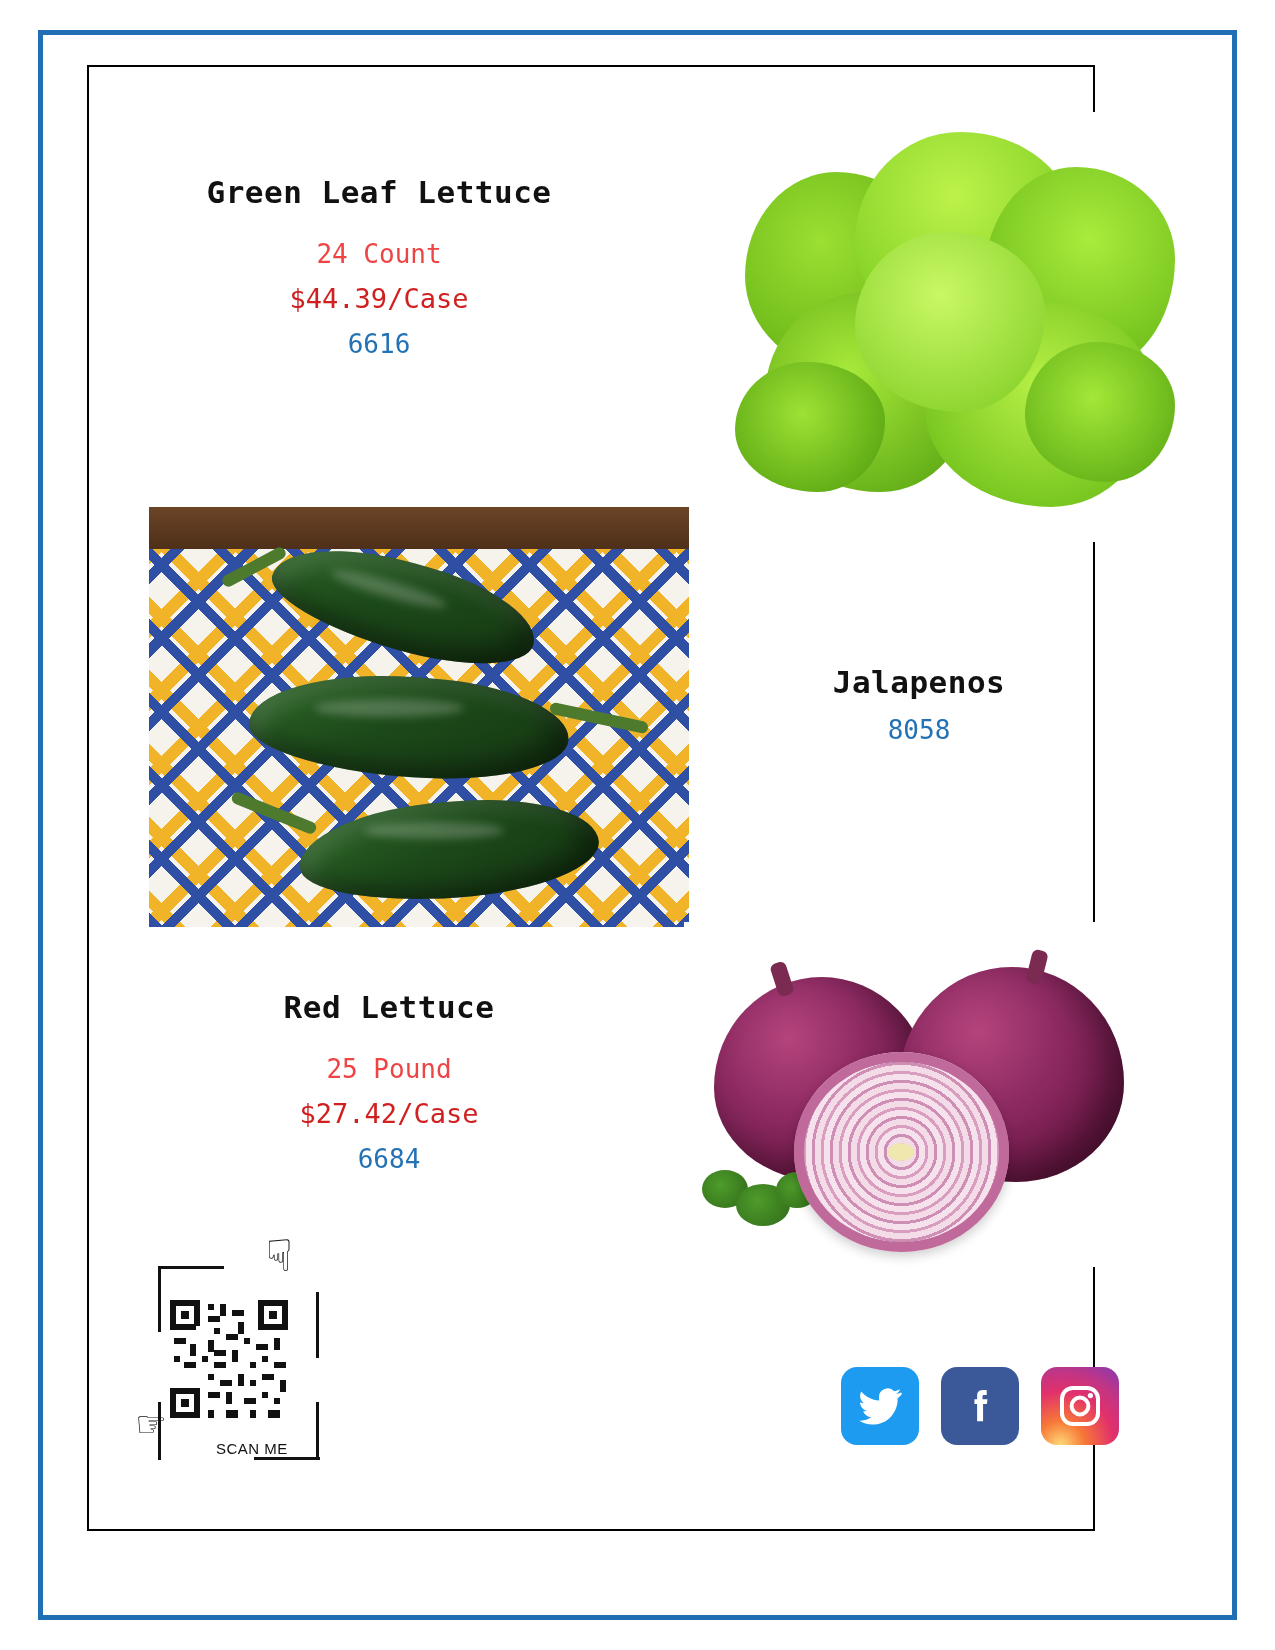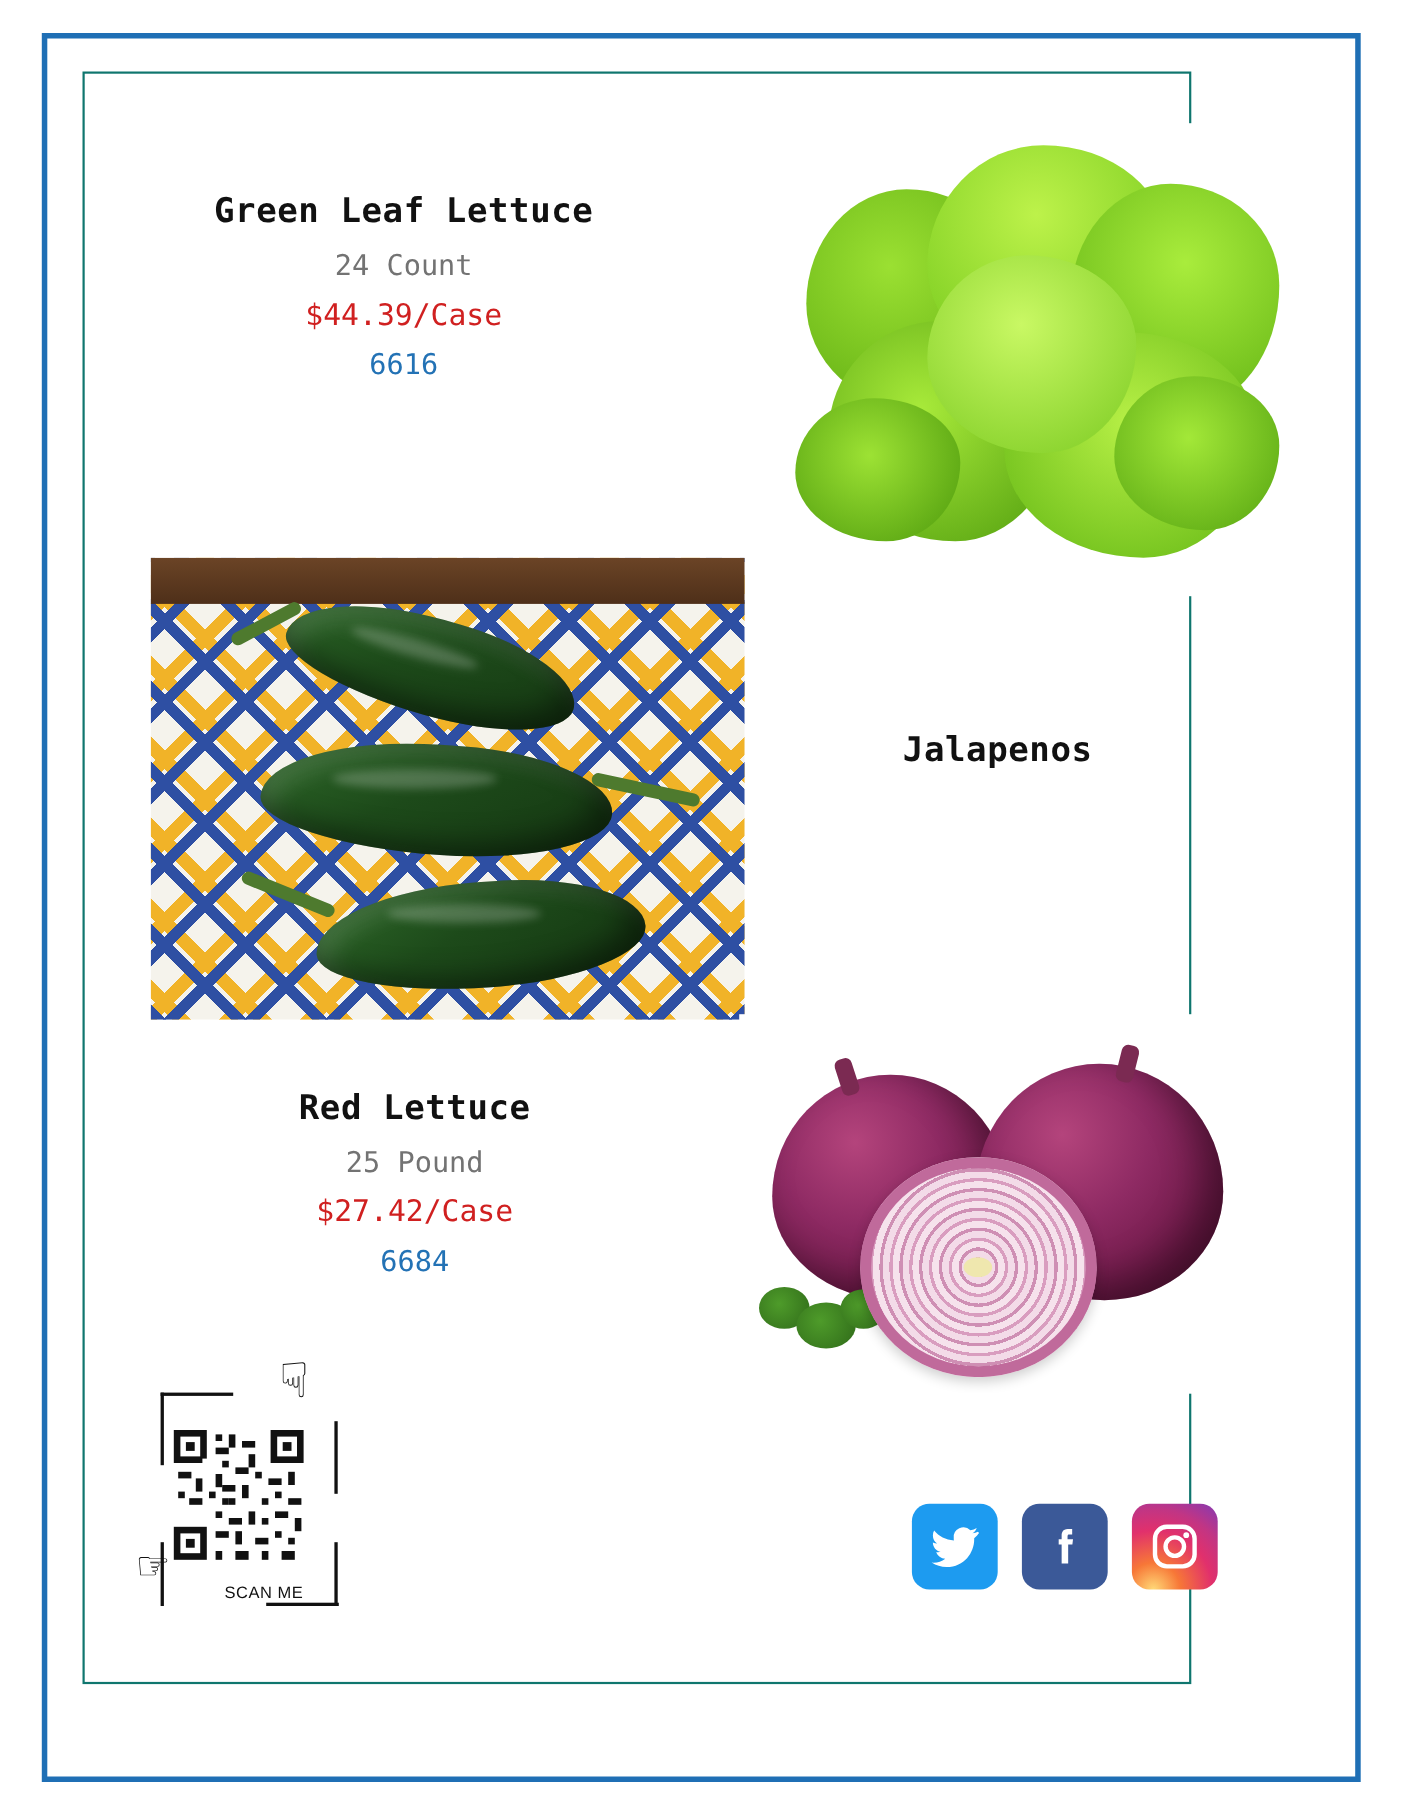--- a/index.html
+++ b/index.html
@@ -21,46 +21,46 @@
     left: 38px;
     top: 30px;
     width: 1199px;
     height: 1590px;
     border: 5px solid #1f6fb5;
     box-sizing: border-box;
     background: #ffffff;
   }
   .page-inner {
     position: absolute;
-    left: 32px;
+    left: 44px;
     top: 30px;
     width: 1008px;
     height: 1466px;
-    border: 2px solid #0f766e;
+    border: 2px solid #000000;
     box-sizing: border-box;
     background: #ffffff;
   }
 
   
   .text-block {
     position: absolute;
     text-align: center;
     line-height: 1.32;
   }
   .prod-name {
     font-size: 31px;
     font-weight: bold;
     color: #111111;
     letter-spacing: 0.5px;
     white-space: nowrap;
   }
   .prod-pack {
     font-size: 26px;
-    color: #737373;
-    margin-top: 12px;
+    color: #ef4444;
+    margin-top: 24px;
     white-space: nowrap;
   }
   .prod-price {
     font-size: 27px;
     color: #d02020;
     margin-top: 10px;
     white-space: nowrap;
   }
   .prod-code {
     font-size: 26px;
@@ -225,20 +225,21 @@
       <div class="pepper-hl" style="left:165px; top:192px; width:150px; height:18px;"></div>
       <div class="stem" style="left:400px; top:205px; width:100px; height:12px; transform:rotate(12deg);"></div>
 
       <div class="pepper" style="left:150px; top:295px; width:300px; height:96px; transform:rotate(-4deg);"></div>
       <div class="pepper-hl" style="left:215px; top:315px; width:140px; height:17px;"></div>
       <div class="stem" style="left:80px; top:300px; width:90px; height:12px; transform:rotate(22deg);"></div>
     </div>
 
     <div class="text-block" style="left:600px; top:595px; width:460px;">
       <div class="prod-name">Jalapenos</div>
+      <div class="prod-code">8058</div>
     </div>
 
     <div class="text-block" style="left:50px; top:920px; width:500px;">
       <div class="prod-name">Red Lettuce</div>
       <div class="prod-pack">25 Pound</div>
       <div class="prod-price">$27.42/Case</div>
       <div class="prod-code">6684</div>
     </div>
 
     <div class="photo onion-wrap" style="left:595px; top:855px; width:470px; height:345px;">

